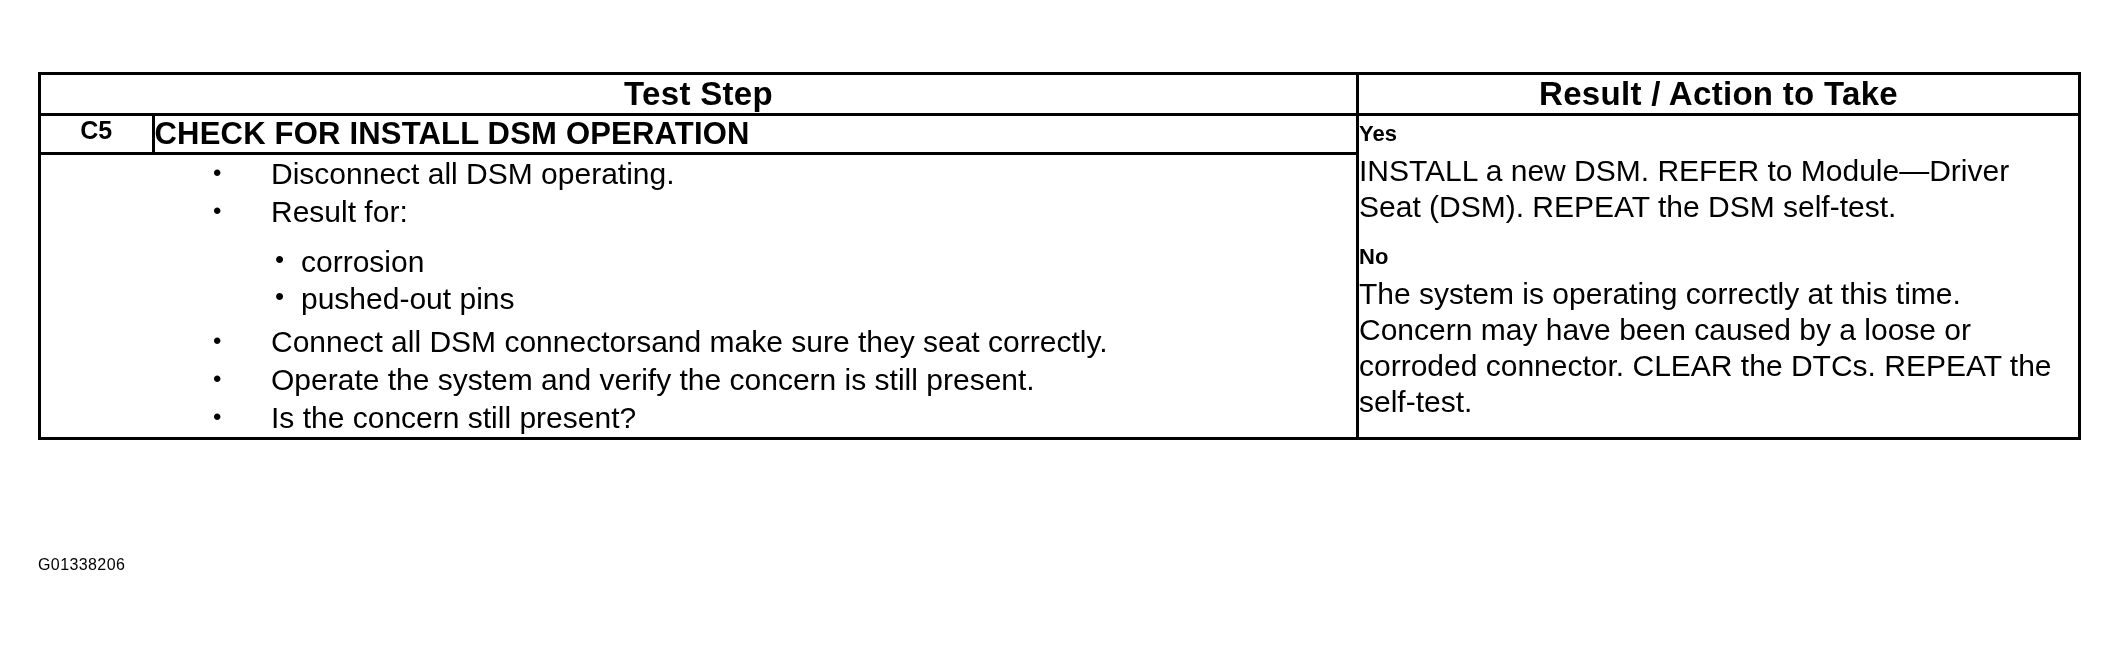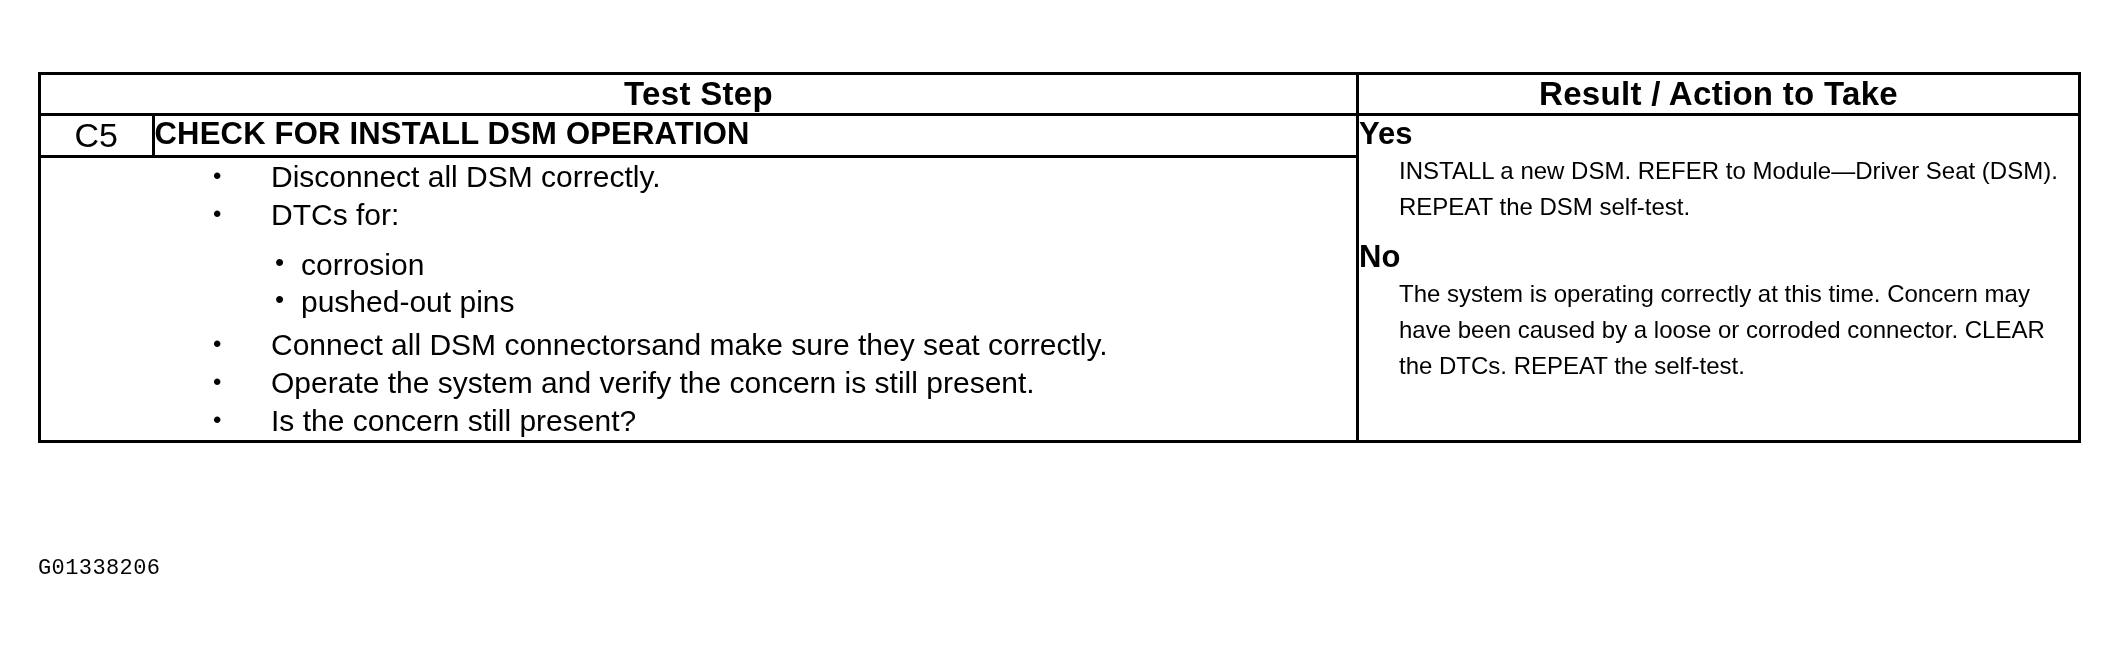--- a/index.html
+++ b/index.html
@@ -55,22 +55,22 @@
   .step-inner td {
     border: none;
     padding: 0;
     vertical-align: top;
   }
   .code-cell {
     width: 112px;
     border-right: 3px solid #000000 !important;
     border-bottom: 3px solid #000000 !important;
     text-align: center;
-    font-size: 34px;
-    font-weight: normal;
+    font-size: 25px;
+    font-weight: bold;
     padding: 8px 0 8px 0;
     box-sizing: border-box;
   }
   .title-cell {
     border-bottom: 3px solid #000000 !important;
     font-size: 31px;
     font-weight: bold;
     padding: 8px 0 8px 23px;
     box-sizing: border-box;
     letter-spacing: 0.2px;
@@ -116,39 +116,37 @@
     content: "\2022";
     position: absolute;
     left: 234px;
     top: -2px;
     font-size: 26px;
   }
   .result-cell {
     padding: 14px 18px 12px 14px;
   }
   .res-head {
-    font-size: 31px;
+    font-size: 22px;
     font-weight: bold;
     line-height: 36px;
     margin: 0 12px 1px 0;
   }
   .res-text {
-    font-size: 24px;
+    font-size: 30px;
     line-height: 36px;
     margin: 0 16px 14px 0;
-    padding-left: 40px;
   }
   .res-text.last { margin-bottom: 0; }
   .fig-id {
     position: absolute;
     left: 38px;
     top: 556px;
-    font-size: 22px;
+    font-size: 16px;
     letter-spacing: 0.4px;
-    font-family: Liberation Mono, monospace;
   }
 </style>
 </head>
 <body>
 
 <div class="sheet">
 
   <table class="diag-table">
     <colgroup>
       <col class="col-step">
@@ -165,22 +163,22 @@
         <td>
           <table class="step-inner">
             <tbody>
                 <tr>
               <td class="code-cell">C5</td>
               <td class="title-cell">CHECK FOR INSTALL DSM OPERATION</td>
             </tr>
             <tr>
               <td class="body-cell" colspan="2">
                 <ul class="bullets">
-                  <li>Disconnect all DSM correctly.</li>
-                  <li>DTCs for:</li>
+                  <li>Disconnect all DSM operating.</li>
+                  <li>Result for:</li>
                 </ul>
                 <ul class="sub">
                   <li>corrosion</li>
                   <li>pushed-out pins</li>
                 </ul>
                 <ul class="bullets">
                   <li>Connect all DSM connectorsand make sure they seat correctly.</li>
                   <li>Operate the system and verify the concern is still present.</li>
                   <li class="bold">Is the concern still present?</li>
                 </ul>

